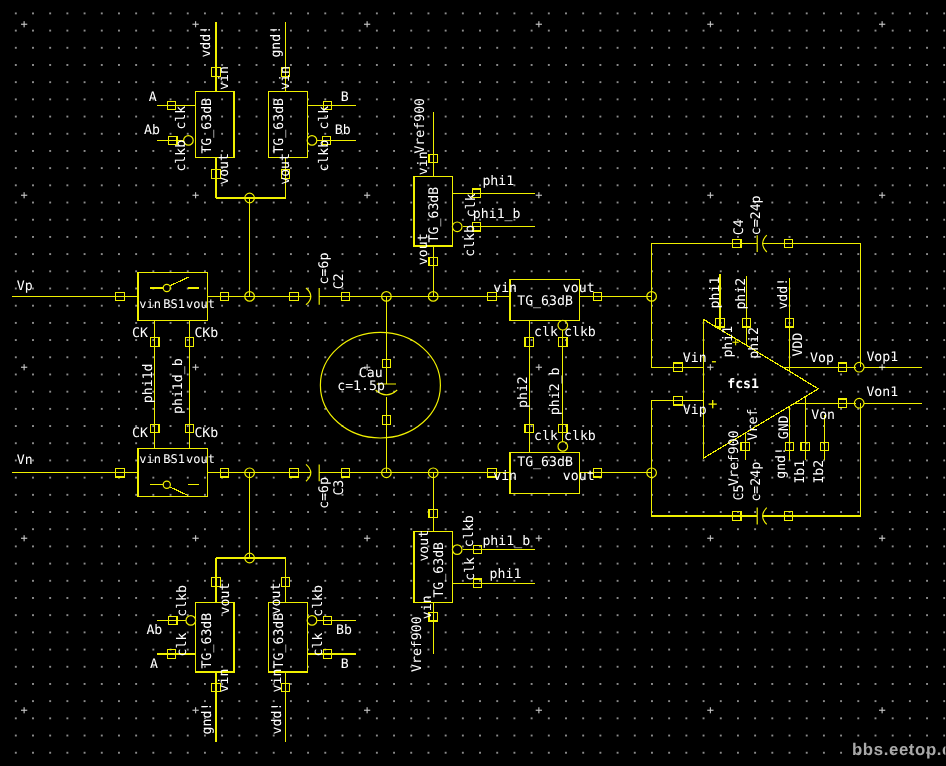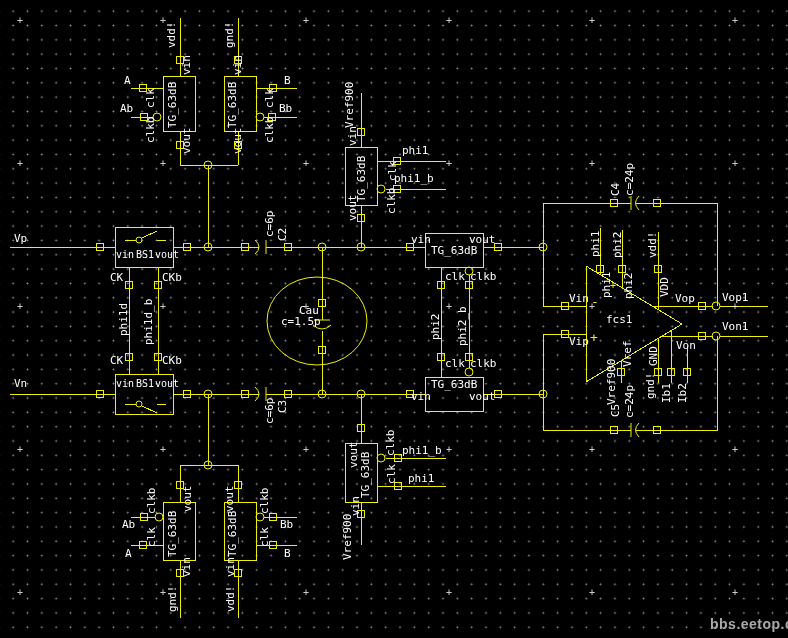--- a/index.html
+++ b/index.html
@@ -5,21 +5,21 @@
   html,body{margin:0;padding:0;background:#000;}
   .canvas{position:relative;width:788px;height:638px;background:#000;overflow:hidden;
     background-image:radial-gradient(circle, rgba(255,255,255,.55) .7px, transparent 1.2px);
     background-size:14.33px 14.33px;background-position:6px 4px;
     font-family:"DejaVu Sans Mono", monospace;}
   svg.layer{position:absolute;left:0;top:0;}
   .lbl{position:absolute;color:#fff;font:11px/1.15 "DejaVu Sans Mono",monospace;white-space:pre;}
   .s10{font-size:10px;}
   .rot{transform-origin:0 0;transform:rotate(-90deg);}
   .ylw{color:#f0f000;}
-  .b{font-weight:normal;}
+  .b{font-weight:bold;}
   .imp{font:bold 17px "DejaVu Serif",serif;letter-spacing:1.5px;color:#fff;}
   .wm{font:bold 14px "Liberation Sans",sans-serif;color:#a9a9a9;letter-spacing:.5px;}
   .gridplus{position:absolute;color:rgba(255,255,255,.8);font:10px "DejaVu Sans Mono",monospace;}
 </style>
 </head>
 <body>
 
 <div class="canvas">
 
   <svg class="layer" width="788" height="638" viewBox="0 0 788 638">

